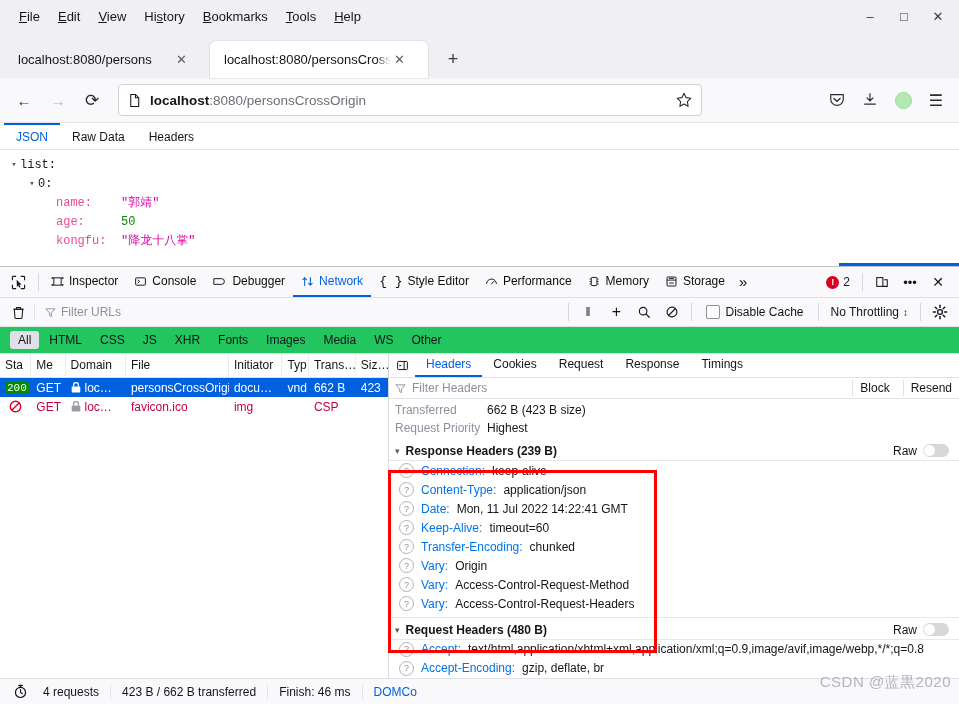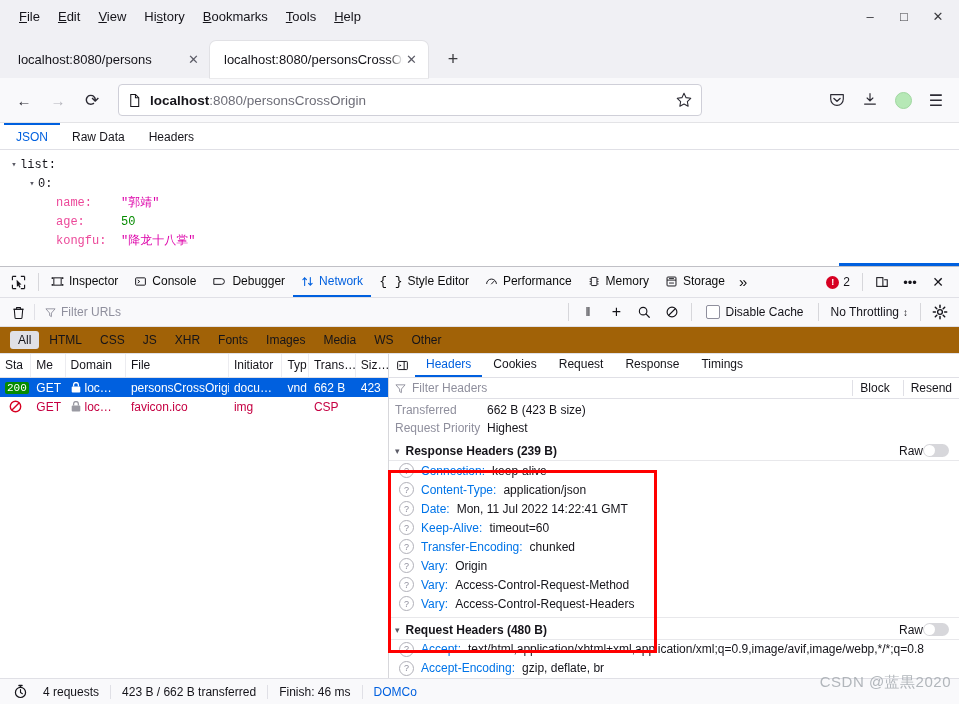--- a/index.html
+++ b/index.html
@@ -13,21 +13,21 @@
 
   
   .menubar{height:33px;background:#f0f0f4;display:flex;align-items:center;padding-left:10px;border-bottom:0;flex:none;position:relative;}
   .menu-item{padding:3px 9px;font-size:13px;color:#15141a;border-radius:3px;cursor:default;}
   .menu-item u{text-decoration:underline;}
   .wincontrols{position:absolute;right:6px;top:0;height:33px;display:flex;align-items:center;gap:4px;}
   .wc{width:30px;height:24px;display:flex;align-items:center;justify-content:center;border-radius:3px;color:#3a3a3e;font-size:13px;}
 
   
   .tabstrip{height:45px;background:#f0f0f4;display:flex;align-items:flex-end;padding:0 4px;flex:none;}
-  .tab{height:37px;display:flex;align-items:center;padding:0 8px 0 14px;border-radius:6px 6px 0 0;font-size:13px;max-width:218px;box-sizing:border-box;}
+  .tab{height:37px;display:flex;align-items:center;padding:0 20px 0 14px;border-radius:6px 6px 0 0;font-size:13px;max-width:218px;box-sizing:border-box;}
   .tab.inactive{background:transparent;color:#15141a;}
   .tab.active{background:#fff;color:#15141a;box-shadow:0 0 0 1px rgba(0,0,0,.06);position:relative;}
   .tab .tlabel{white-space:nowrap;overflow:hidden;text-overflow:clip;flex:1;}
   .tab.active .tlabel{mask-image:linear-gradient(to right,#000 calc(100% - 14px),transparent 100%);-webkit-mask-image:linear-gradient(to right,#000 calc(100% - 14px),transparent 100%);}
   .tabx{width:17px;height:17px;display:flex;align-items:center;justify-content:center;color:#5b5b66;font-size:13px;flex:none;}
   .newtab{width:30px;height:30px;display:flex;align-items:center;justify-content:center;font-size:18px;color:#3a3a3e;margin-left:10px;margin-bottom:4px;}
 
   
   .navbar{height:44px;background:#f9f9fb;display:flex;align-items:center;padding:0 8px;gap:2px;flex:none;border-bottom:1px solid #e3e3e6;}
   .navbtn{width:32px;height:32px;display:flex;align-items:center;justify-content:center;border-radius:4px;color:#2b2a33;font-size:15px;}
@@ -73,21 +73,21 @@
 
   .net-toolbar{height:28px;display:flex;align-items:center;background:#f9f9fb;border-bottom:1px solid #e0e0e6;padding:0 6px;flex:none;}
   .net-toolbar .trash{width:24px;height:22px;display:flex;align-items:center;justify-content:center;}
   .urlfilter{display:flex;align-items:center;gap:5px;color:#8f8f9d;font-size:12px;flex:1;padding-left:10px;margin-left:4px;border-left:1px solid #e0e0e6;height:16px;}
   .nt-right{display:flex;align-items:center;gap:2px;font-size:12px;}
   .nt-right .ib{width:26px;height:22px;display:flex;align-items:center;justify-content:center;color:#15141a;}
   .chk{display:flex;align-items:center;gap:5px;padding:0 8px;}
   .chkbox{width:12px;height:12px;border:1px solid #8f8f9d;border-radius:2px;background:#fff;}
   .throttle{display:flex;align-items:center;gap:4px;padding:0 6px;}
 
-  .net-filters{height:26px;display:flex;align-items:center;background:#a16207;border-bottom:1px solid #e0e0e6;padding-left:10px;gap:2px;flex:none;font-size:12px;}
+  .net-filters{height:26px;display:flex;align-items:center;background:#22c55e;border-bottom:1px solid #e0e0e6;padding-left:10px;gap:2px;flex:none;font-size:12px;}
   .nf{padding:2px 8px;border-radius:3px;color:#15141a;}
   .nf.sel{background:#e0e0e6;}
 
   .net-split{flex:1;display:flex;min-height:0;}
   .net-left{width:388px;flex:none;display:flex;flex-direction:column;border-right:1px solid #d7d7db;background:#fff;min-height:0;}
   .ntable-head{height:23px;display:flex;align-items:center;background:#fff;border-bottom:1px solid #e0e0e6;font-size:12px;color:#15141a;flex:none;}
   .ntable-head .th{padding:0 5px;overflow:hidden;white-space:nowrap;border-right:1px solid #ececf0;box-sizing:border-box;height:23px;line-height:23px;}
   .nrow{height:19px;display:flex;align-items:center;font-size:12px;white-space:nowrap;}
   .nrow .td{padding:0 5px;overflow:hidden;white-space:nowrap;box-sizing:border-box;display:flex;align-items:center;gap:4px;height:19px;}
   .nrow.sel{background:#0060df;color:#fff;}
@@ -105,21 +105,21 @@
   .hdr-filter{height:23px;display:flex;align-items:center;border-bottom:1px solid #e0e0e6;padding-left:6px;gap:6px;color:#8f8f9d;font-size:12px;}
   .hdr-filter .spacer{flex:1;}
   .blk-btn{padding:0 7px;color:#15141a;border-left:1px solid #e0e0e6;height:16px;display:flex;align-items:center;}
   .summ{padding:2px 0 0 6px;font-size:12px;}
   .summ-row{display:flex;height:18px;align-items:center;}
   .summ-k{width:92px;color:#8f8f9d;flex:none;}
   .summ-v{color:#15141a;}
 
   .sec-head{height:21px;display:flex;align-items:center;gap:6px;font-size:12px;font-weight:bold;color:#15141a;padding-left:6px;border-bottom:1px solid #e8e8eb;background:#fff;}
   .sec-head .twi{font-size:9px;color:#5b5b66;font-weight:normal;}
-  .sec-head .raw{margin-left:auto;display:flex;align-items:center;font-weight:normal;padding-right:10px;}
+  .sec-head .raw{margin-left:auto;display:flex;align-items:center;gap:6px;font-weight:normal;padding-right:10px;}
   .toggle{width:26px;height:13px;border-radius:7px;background:#d7d7db;position:relative;}
   .toggle:after{content:"";position:absolute;width:11px;height:11px;border-radius:50%;background:#fff;top:1px;left:1px;}
   .hrow{height:19px;display:flex;align-items:center;gap:7px;font-size:12px;padding-left:10px;}
   .qmark{width:13px;height:13px;border-radius:50%;border:1px solid #b1b1b9;color:#8f8f9d;font-size:9px;display:flex;align-items:center;justify-content:center;flex:none;}
   .hname{color:#0074e8;}
   .hval{color:#15141a;}
 
   .redbox{position:absolute;border:3px solid #f00;pointer-events:none;box-sizing:border-box;}
 
   .statusbar{height:25px;display:flex;align-items:center;background:#f9f9fb;border-top:1px solid #e0e0e6;font-size:12px;flex:none;padding-left:8px;gap:0;}

